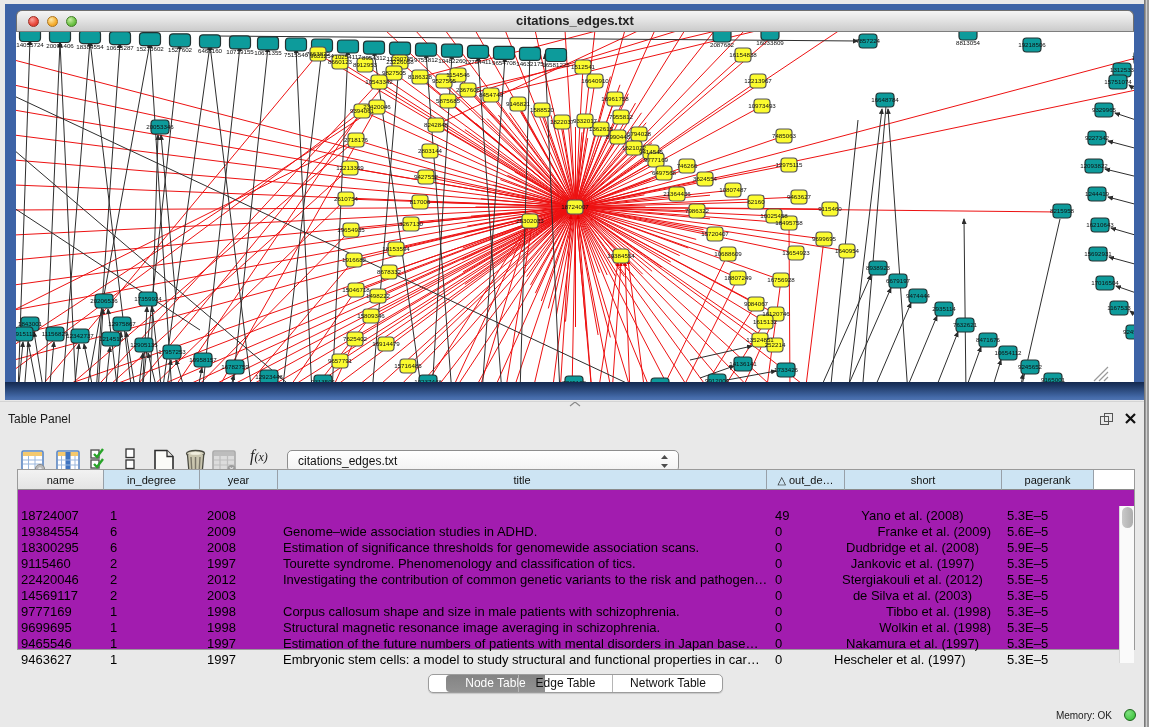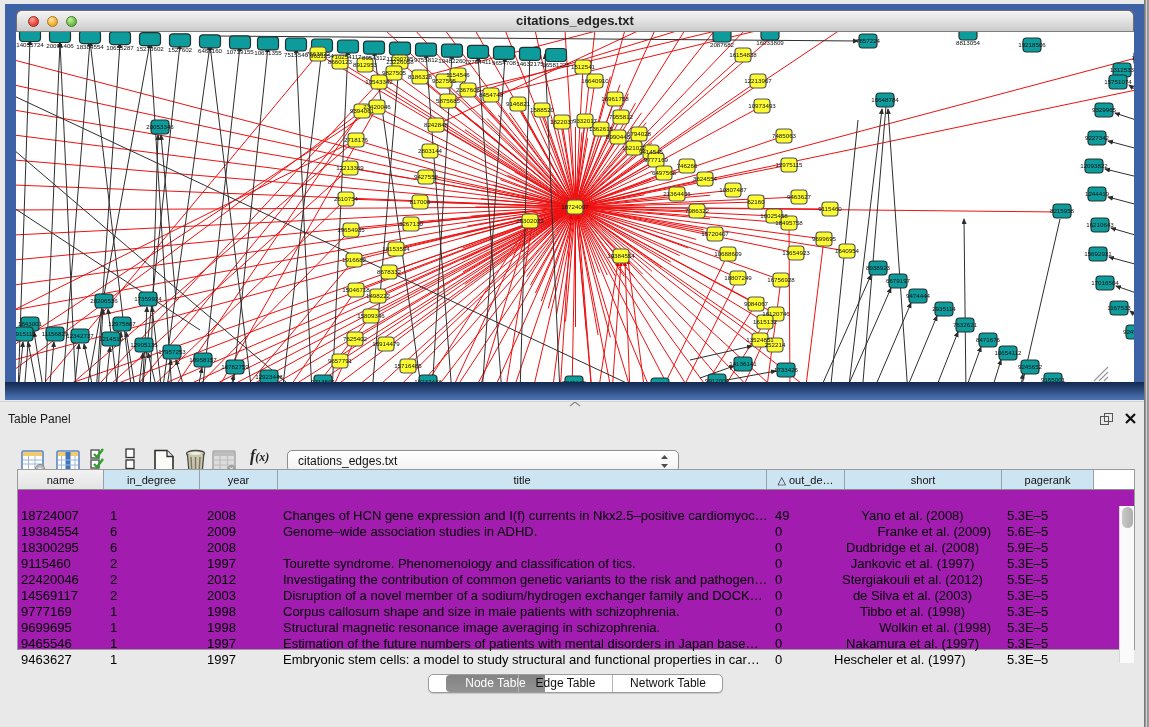--- a/index.html
+++ b/index.html
@@ -743,58 +743,58 @@
           <path d="M8 8l.8 14M12.5 8v14M17 8l-.8 14" stroke="#7a7668" stroke-width="1.4"></path>
           <ellipse cx="12.5" cy="4.2" rx="5" ry="1.5" fill="#efeddd"></ellipse>
         </svg>
   <svg class="icon" style="left:198px" width="25" height="26" viewBox="0 0 25 26">
           <rect x="1" y="2" width="22" height="20" rx="1.5" fill="#dcdcdc" stroke="#a9a9a9" stroke-width="1.6"></rect>
           <rect x="2" y="3" width="20" height="4" fill="#bdbdbd"></rect>
           <path d="M2 11h20M2 16h20M8 7v15M15.5 7v15" stroke="#bdbdbd" stroke-width="1.2"></path>
           <circle cx="19.5" cy="20" r="4" fill="#9c9c9c"></circle>
           <path d="M17.8 18.3l3.4 3.4M21.2 18.3l-3.4 3.4" stroke="#e6e6e6" stroke-width="1.2"></path>
         </svg>
-  <div class="icon" style="left:236px;top:3px;font-family:'Liberation Serif',serif;font-style:italic;font-weight:bold;font-size:16px;color:#222">f<span style="font-size:12px">(x)</span></div>
+  <div class="icon" style="left:236px;top:3px;font-family:'Liberation Serif',serif;font-style:italic;font-weight:normal;font-size:16px;color:#222">f<span style="font-size:12px">(x)</span></div>
   <div id="dd">citations_edges.txt<svg style="position:absolute;right:9px;top:4px" width="9" height="13" viewBox="0 0 9 13">
             <path d="M4.5 0L8 4H1z" fill="#4d4d4d"></path>
             <path d="M4.5 13L8 9H1z" fill="#4d4d4d"></path>
           </svg></div>
  </div>
  <div id="tbl">
   <div class="hc" style="left:0;width:86px;background:linear-gradient(#f2f2f2,#e4e4e4)">name</div>
   <div class="hc" style="left:86px;width:96px">in_degree</div>
   <div class="hc" style="left:182px;width:78px">year</div>
   <div class="hc" style="left:260px;width:489px">title</div>
   <div class="hc" style="left:749px;width:78px">△ out_de…</div>
   <div class="hc" style="left:827px;width:157px">short</div>
   <div class="hc" style="left:984px;width:92px">pagerank</div>
   <div class="hc" style="left:1076px;width:40px;border-right:none;background:#fff"></div>
  </div>
 <div class="row" style="top:108px">
 <span style="left:4px">18724007</span>
         <span style="left:93px">1</span>
         <span style="left:190px">2008</span>
-        <span style="left:266px;width:492px;overflow:hidden;white-space:nowrap">Changes of HCN gene expression and I(f) currents in Nkx2.5–positive cardiomyoc…</span>
         <span style="left:758px">49</span>
         <span style="left:817px;width:157px;text-align:center">Yano et al. (2008)</span>
         <span style="left:990px">5.3E–5</span>
       </div>
 <div class="row" style="top:124px">
 <span style="left:4px">19384554</span>
         <span style="left:93px">6</span>
         <span style="left:190px">2009</span>
         <span style="left:266px;width:492px;overflow:hidden;white-space:nowrap">Genome–wide association studies in ADHD.</span>
         <span style="left:758px">0</span>
         <span style="left:817px;width:157px;text-align:right">Franke et al. (2009)</span>
         <span style="left:990px">5.6E–5</span>
       </div>
 <div class="row" style="top:140px">
 <span style="left:4px">18300295</span>
         <span style="left:93px">6</span>
         <span style="left:190px">2008</span>
+        <span style="left:266px;width:492px;overflow:hidden;white-space:nowrap">Estimation of significance thresholds for genomewide association scans.</span>
         <span style="left:758px">0</span>
         <span style="left:817px;width:157px;text-align:center">Dudbridge et al. (2008)</span>
         <span style="left:990px">5.9E–5</span>
       </div>
 <div class="row" style="top:156px">
 <span style="left:4px">9115460</span>
         <span style="left:93px">2</span>
         <span style="left:190px">1997</span>
         <span style="left:266px;width:492px;overflow:hidden;white-space:nowrap">Tourette syndrome. Phenomenology and classification of tics.</span>
         <span style="left:758px">0</span>
@@ -807,32 +807,31 @@
         <span style="left:190px">2012</span>
         <span style="left:266px;width:492px;overflow:hidden;white-space:nowrap">Investigating the contribution of common genetic variants to the risk and pathogen…</span>
         <span style="left:758px">0</span>
         <span style="left:817px;width:157px;text-align:center">Stergiakouli et al. (2012)</span>
         <span style="left:990px">5.5E–5</span>
       </div>
 <div class="row" style="top:188px">
 <span style="left:4px">14569117</span>
         <span style="left:93px">2</span>
         <span style="left:190px">2003</span>
-        <span style="left:266px;width:492px;overflow:hidden;white-space:nowrap">Disruption of a novel member of a sodium/hydrogen exchanger family and DOCK…</span>
         <span style="left:758px">0</span>
         <span style="left:817px;width:157px;text-align:center">de Silva et al. (2003)</span>
         <span style="left:990px">5.3E–5</span>
       </div>
 <div class="row" style="top:204px">
 <span style="left:4px">9777169</span>
         <span style="left:93px">1</span>
         <span style="left:190px">1998</span>
         <span style="left:266px;width:492px;overflow:hidden;white-space:nowrap">Corpus callosum shape and size in male patients with schizophrenia.</span>
         <span style="left:758px">0</span>
-        <span style="left:817px;width:157px;text-align:center">Tibbo et al. (1998)</span>
+        <span style="left:817px;width:157px;text-align:right">Tibbo et al. (1998)</span>
         <span style="left:990px">5.3E–5</span>
       </div>
 <div class="row" style="top:220px">
 <span style="left:4px">9699695</span>
         <span style="left:93px">1</span>
         <span style="left:190px">1998</span>
         <span style="left:266px;width:492px;overflow:hidden;white-space:nowrap">Structural magnetic resonance image averaging in schizophrenia.</span>
         <span style="left:758px">0</span>
         <span style="left:817px;width:157px;text-align:right">Wolkin et al. (1998)</span>
         <span style="left:990px">5.3E–5</span>
@@ -856,13 +855,17 @@
         <span style="left:990px">5.3E–5</span>
       </div>
  <div id="vsb">
         <div class="th"></div>
       </div>
  <div id="tabs" style="width:295px">
   <div class="tab" style="left:17px;width:99px;background:linear-gradient(#848484,#929292);border-radius:4px 0 0 4px;color:#fff">Node Table</div>
   <div class="tab" style="left:89px;width:94px;border-left:1px solid #b5b5b5">Edge Table</div>
   <div class="tab" style="left:183px;width:111px;border-left:1px solid #b5b5b5">Network Table</div>
  </div>
+ <div id="mem">
+        <span class="t">Memory: OK</span>
+        <span class="led"></span>
+      </div>
 </div>
 </div>
 </body></html>

